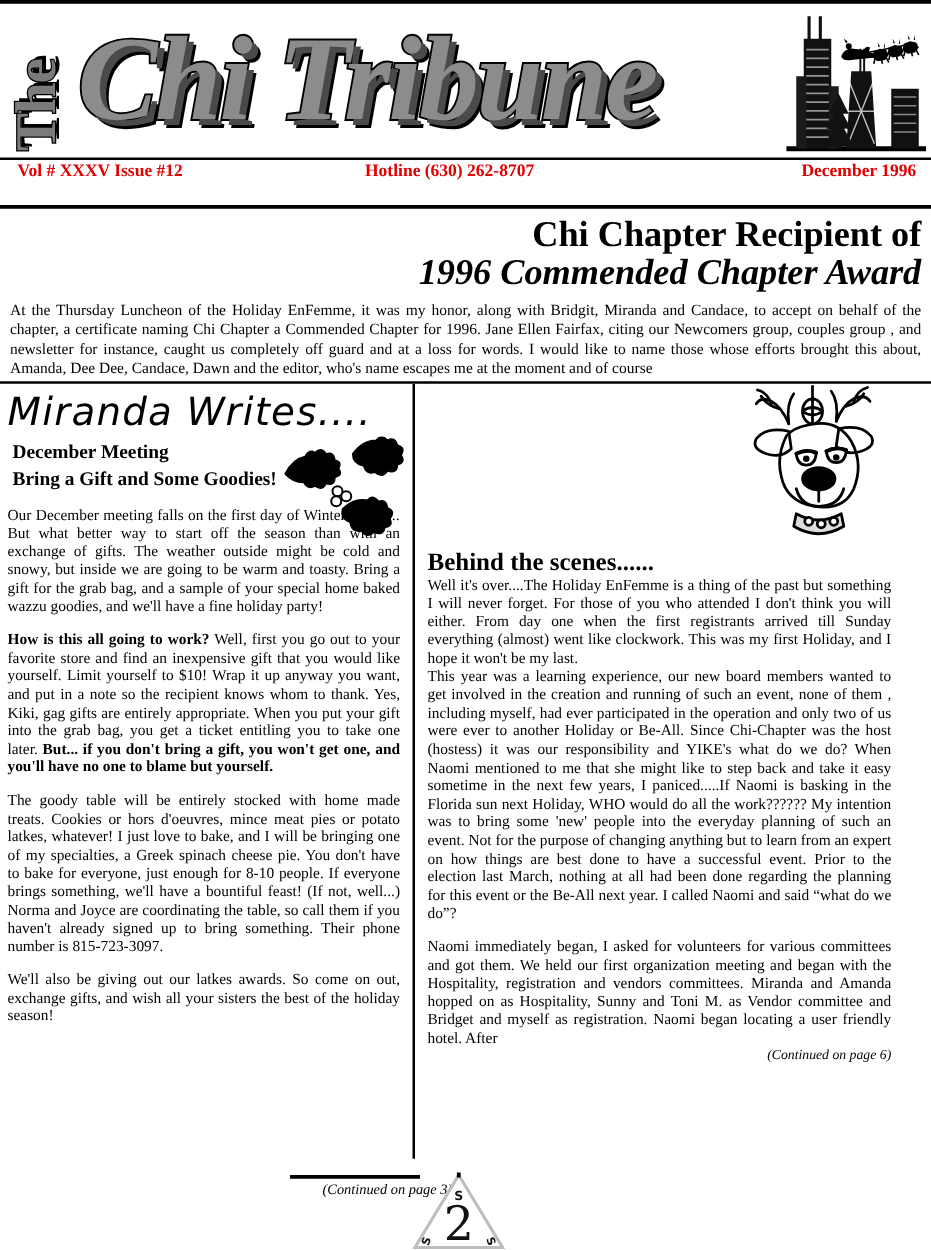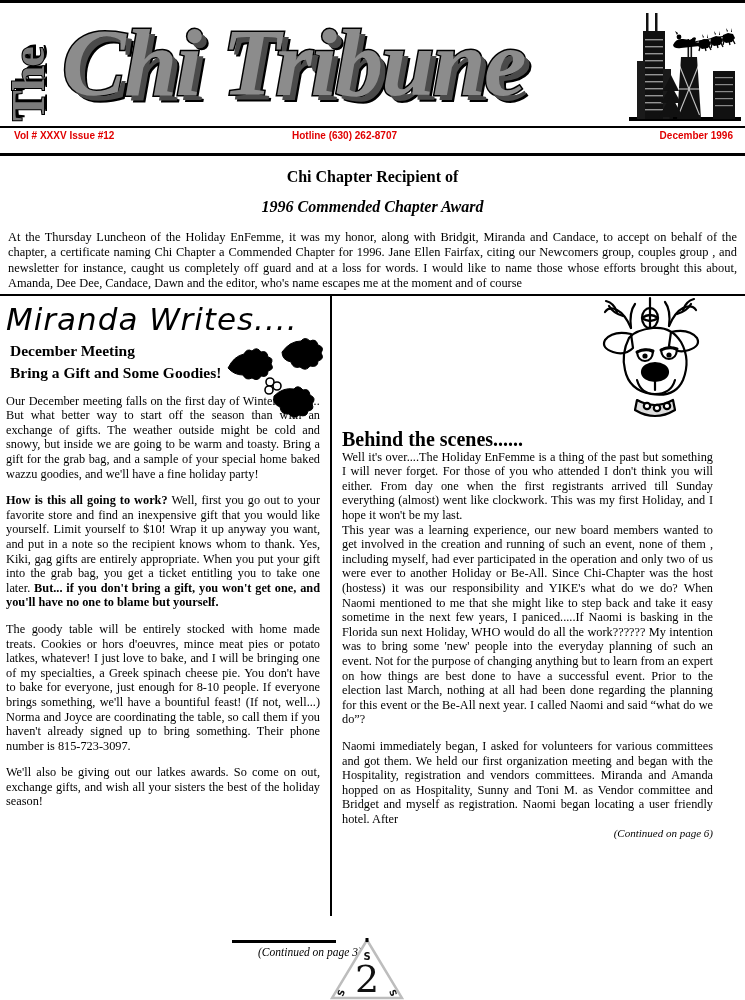--- a/index.html
+++ b/index.html
@@ -70,49 +70,49 @@
     position: absolute;
     right: 4px;
     top: 6px;
     width: 112px;
     height: 116px;
   }
 
   
   #infobar {
     position: relative;
-    height: 28px;
+    height: 39px;
     border-bottom: 3px solid #000;
     box-sizing: border-box;
-    font-family: Liberation Sans, sans-serif;
-    font-weight: bold;
-    font-size: 10px;
+    font-family: Liberation Serif, serif;
+    font-weight: bold;
+    font-size: 14px;
     color: #e00000;
   }
   #infobar .ib {
     position: absolute;
     top: 2px;
     white-space: nowrap;
   }
   #infobar .ib-left  { left: 14px; }
   #infobar .ib-mid   { left: 292px; }
   #infobar .ib-right { right: 12px; }
 
   
   #lead {
     padding: 6px 8px 2px 8px;
     border-bottom: 2px solid #000;
   }
   #lead h1 {
     margin: 0;
     font-family: "Liberation Serif", serif;
     font-weight: bold;
-    font-size: 16px;
+    font-size: 29px;
     line-height: 30px;
-    text-align: center;
+    text-align: right;
     letter-spacing: 0px;
   }
   #lead h1 .l2 { display: block; font-style: italic; }
   #lead .lead-body {
     margin-top: 8px;
     font-size: 12.4px;
     line-height: 15.4px;
     text-align: justify;
     text-justify: inter-word;
   }

